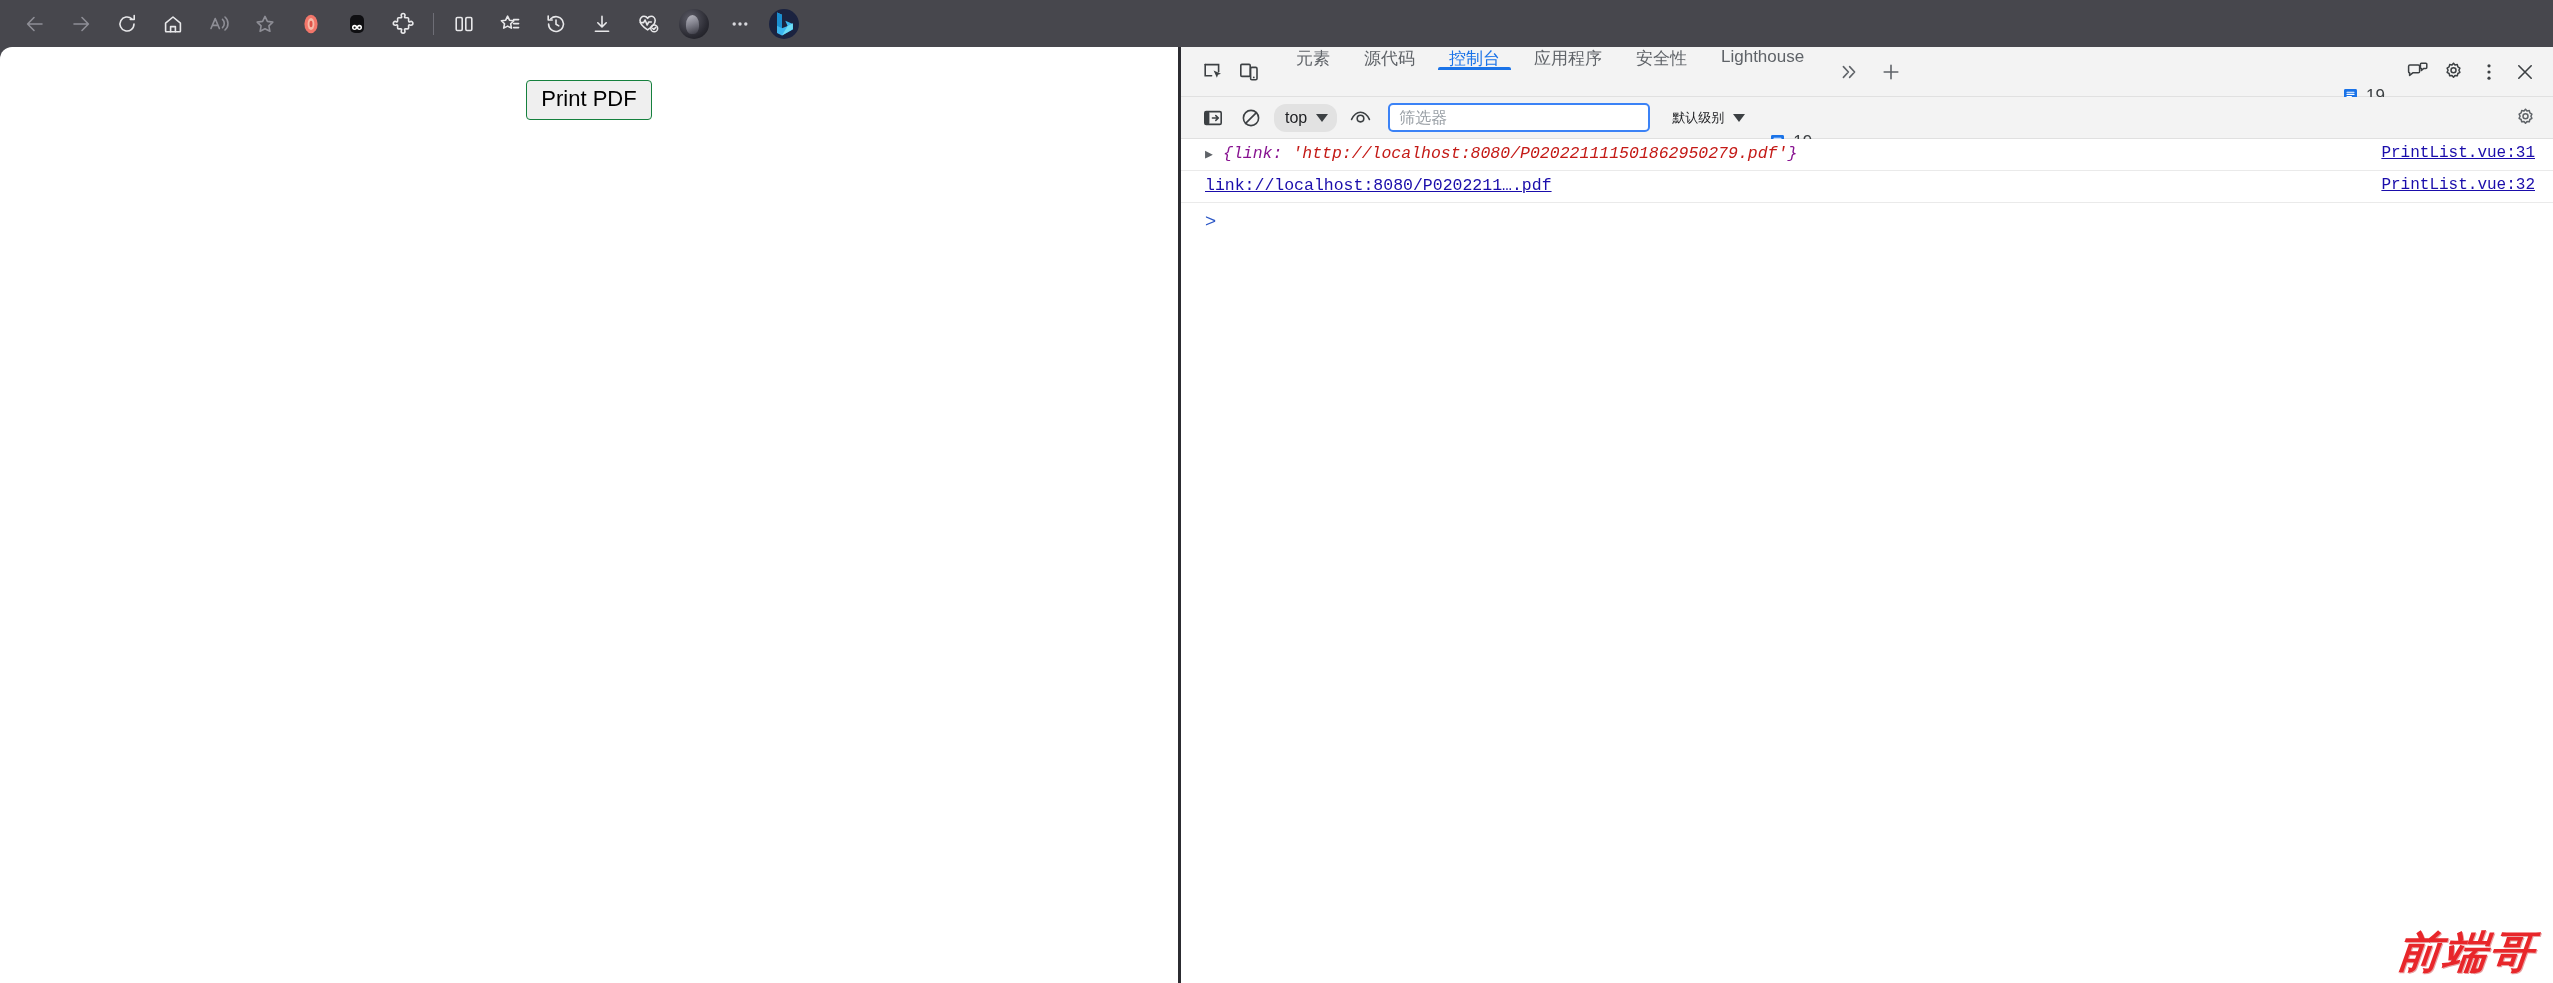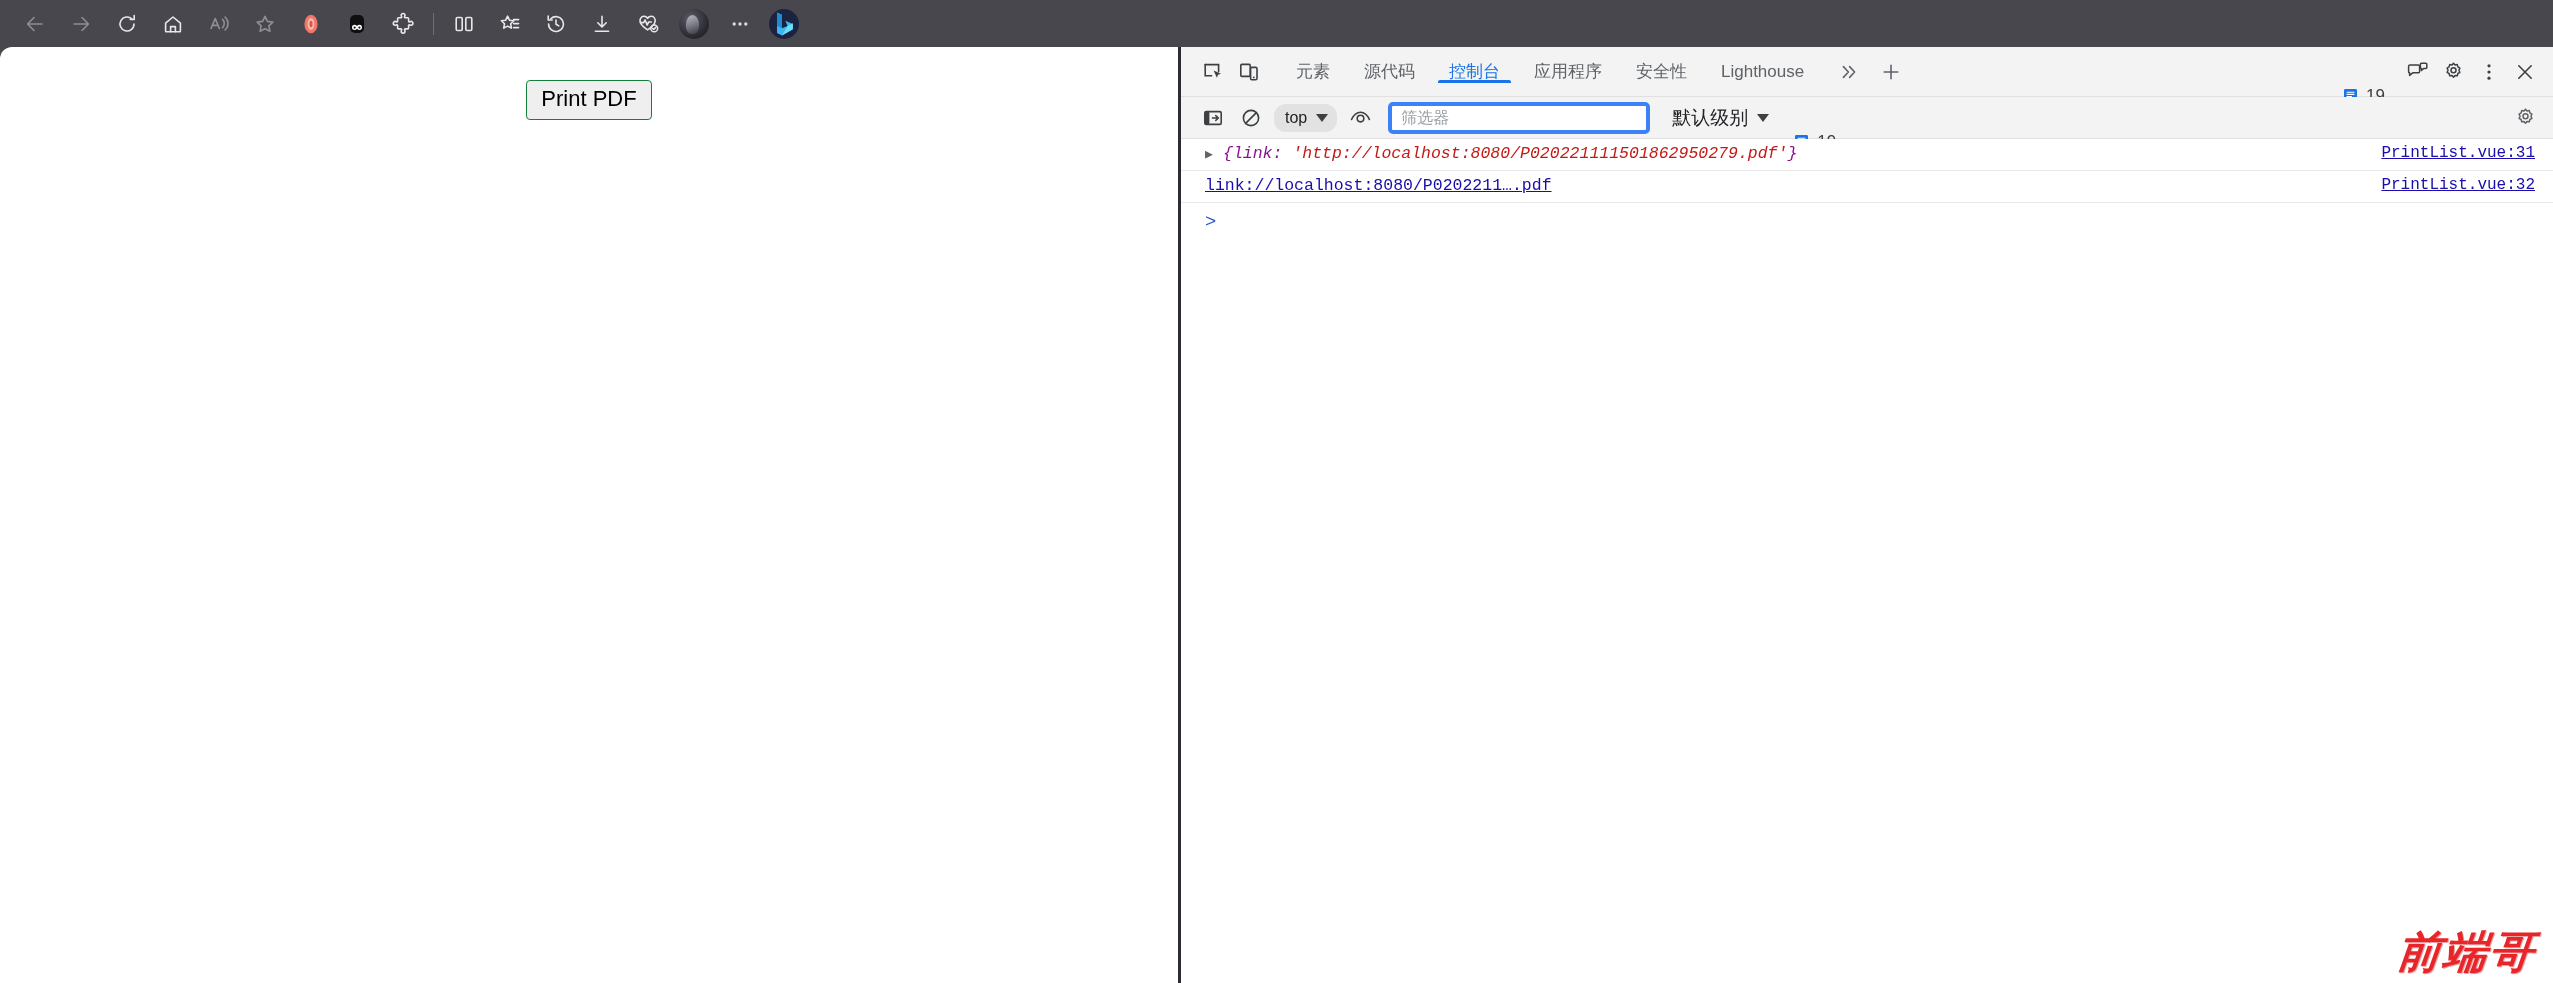--- a/index.html
+++ b/index.html
@@ -132,21 +132,21 @@
     padding: 0 10px 0 14px;
     flex: none;
   }
   .dt-icon-btn {
     width: 36px; height: 34px;
     display: flex; align-items: center; justify-content: center;
     border-radius: 4px;
     flex: none;
   }
   .dt-icon-btn svg { display:block; }
-  .dt-tabs { display: flex; align-items: center; height: 50px; margin-left: 12px; }
+  .dt-tabs { display: flex; align-items: flex-start; height: 50px; margin-left: 12px; }
   .dt-tab {
     display: flex; align-items: center;
     padding: 0 17px;
     font-size: 17px;
     color: #5f6368;
     position: relative;
     white-space: nowrap;
   }
   .dt-tab.active { color: #1a73e8; }
   .dt-tab.active::after {
@@ -191,34 +191,34 @@
   .caret {
     width: 0; height: 0;
     border-left: 6px solid transparent;
     border-right: 6px solid transparent;
     border-top: 8px solid #3c4043;
     flex: none;
   }
   .filter-input {
     width: 262px;
     height: 29px;
-    border: 4px solid #3b82f6;
+    border: 2px solid #3b82f6;
     border-radius: 5px;
     background: #fff;
     font-size: 16px;
     color: #202124;
     padding: 12px 9px;
     margin-left: 8px;
     font-family: "Liberation Sans", sans-serif;
     flex: none;
   }
   .filter-input::placeholder { color: #9aa0a6; }
   .level-select {
     display: flex; align-items: center; gap: 9px;
-    font-size: 19px; color: #202124;
+    font-size: 13px; color: #202124;
     padding: 0 6px;
     margin-left: 14px;
     flex: none;
   }
   .toolbar-spacer { flex: 1; }
 
   
   .console-body {
     flex: 1;
     background: #ffffff;

